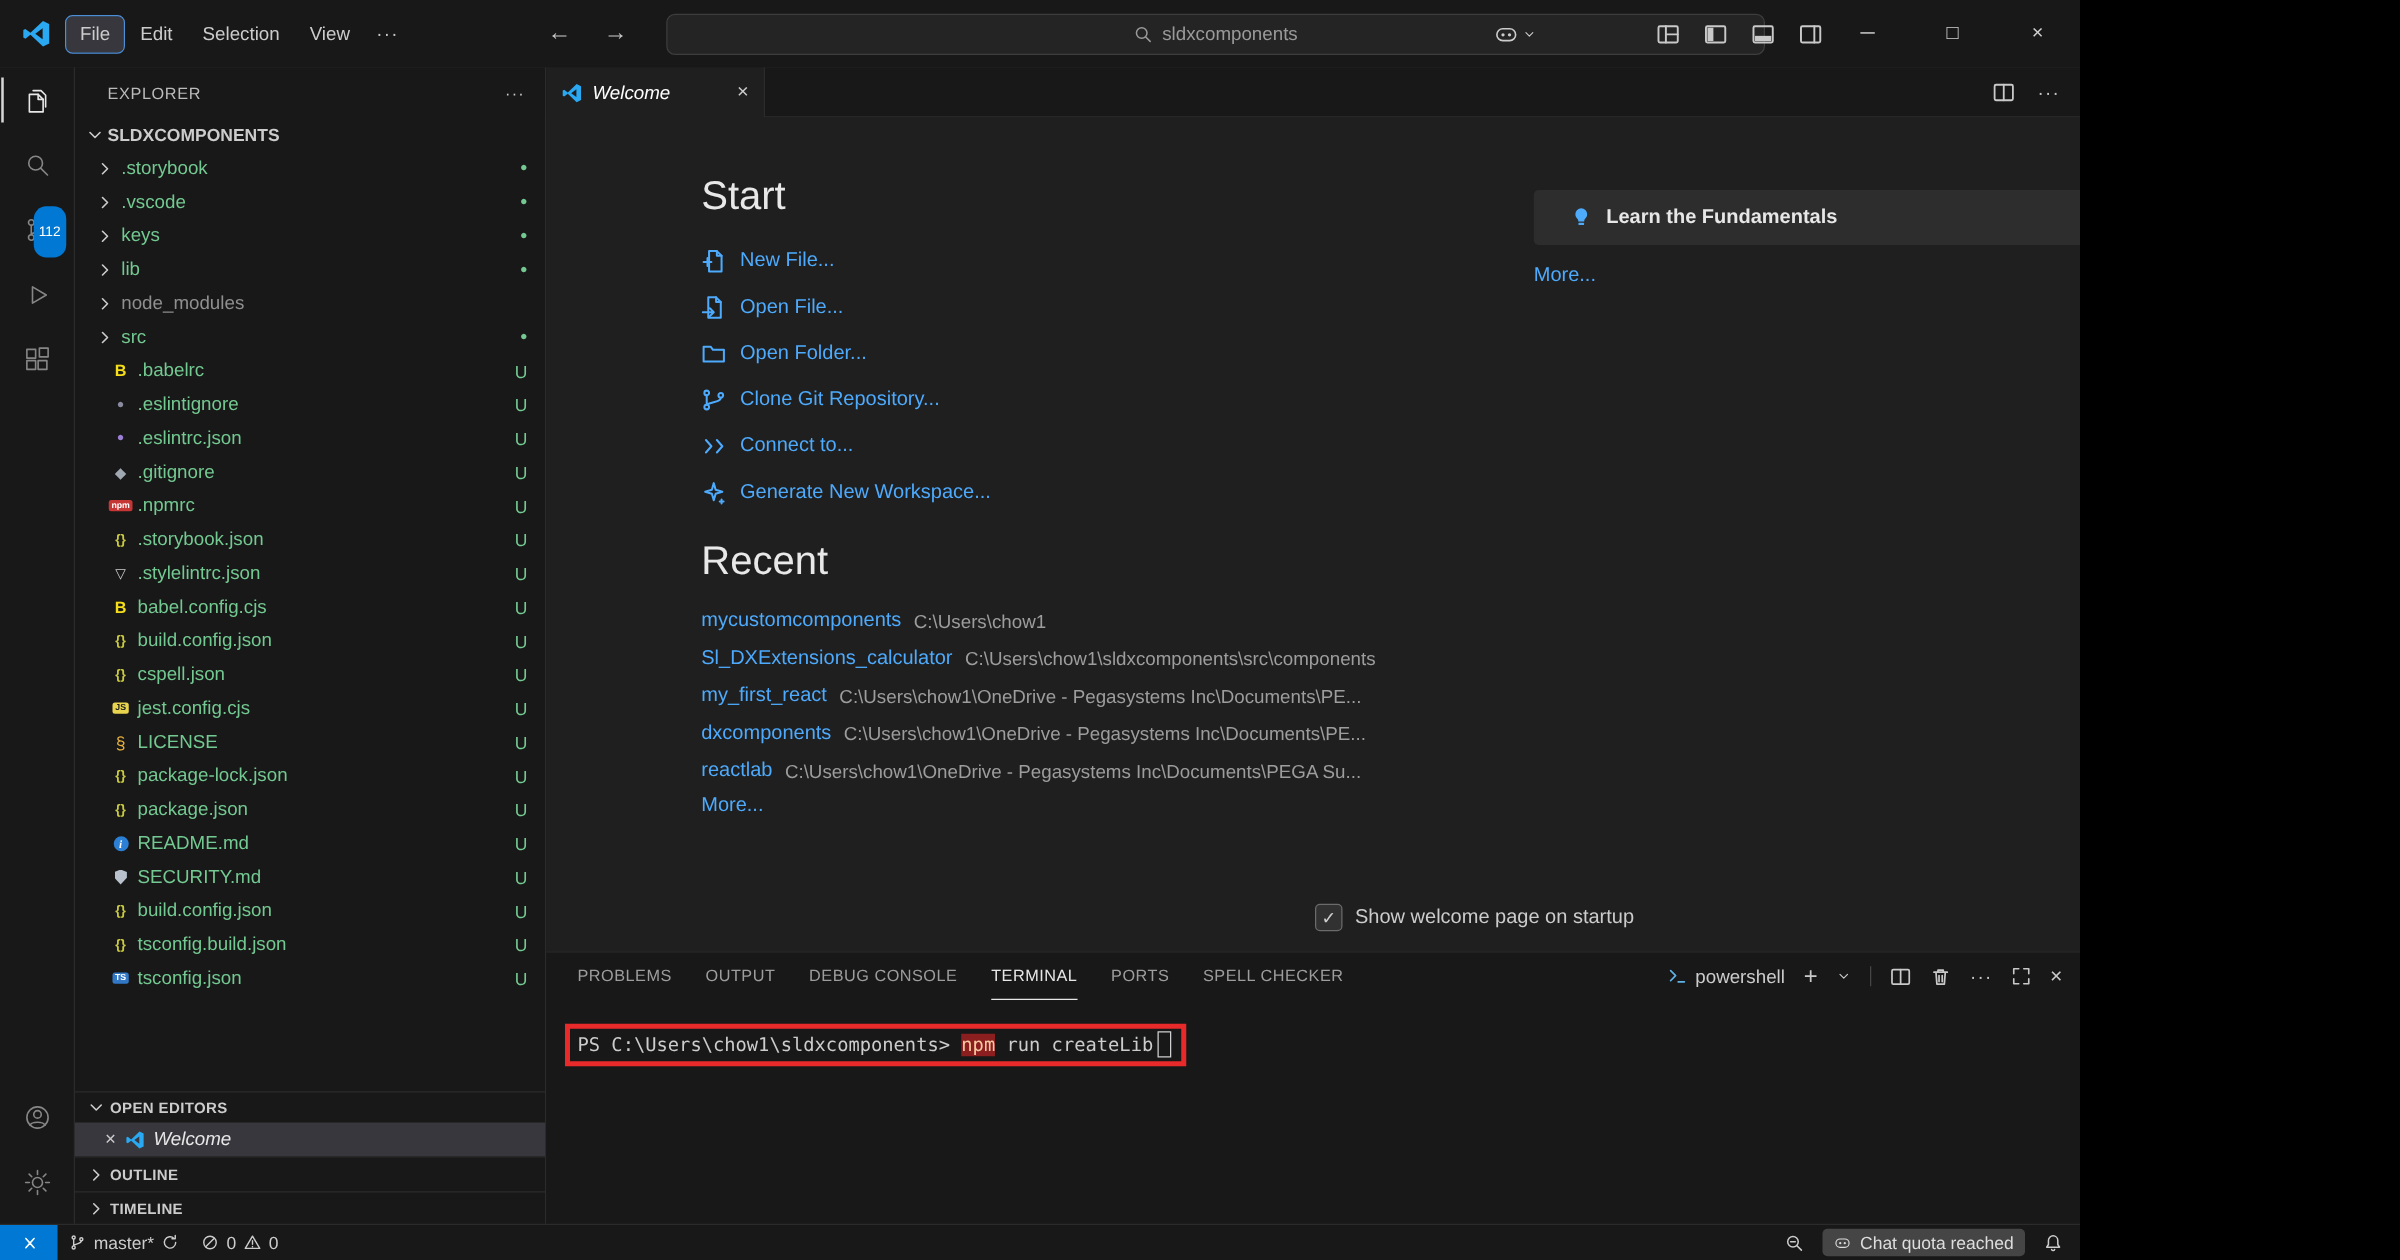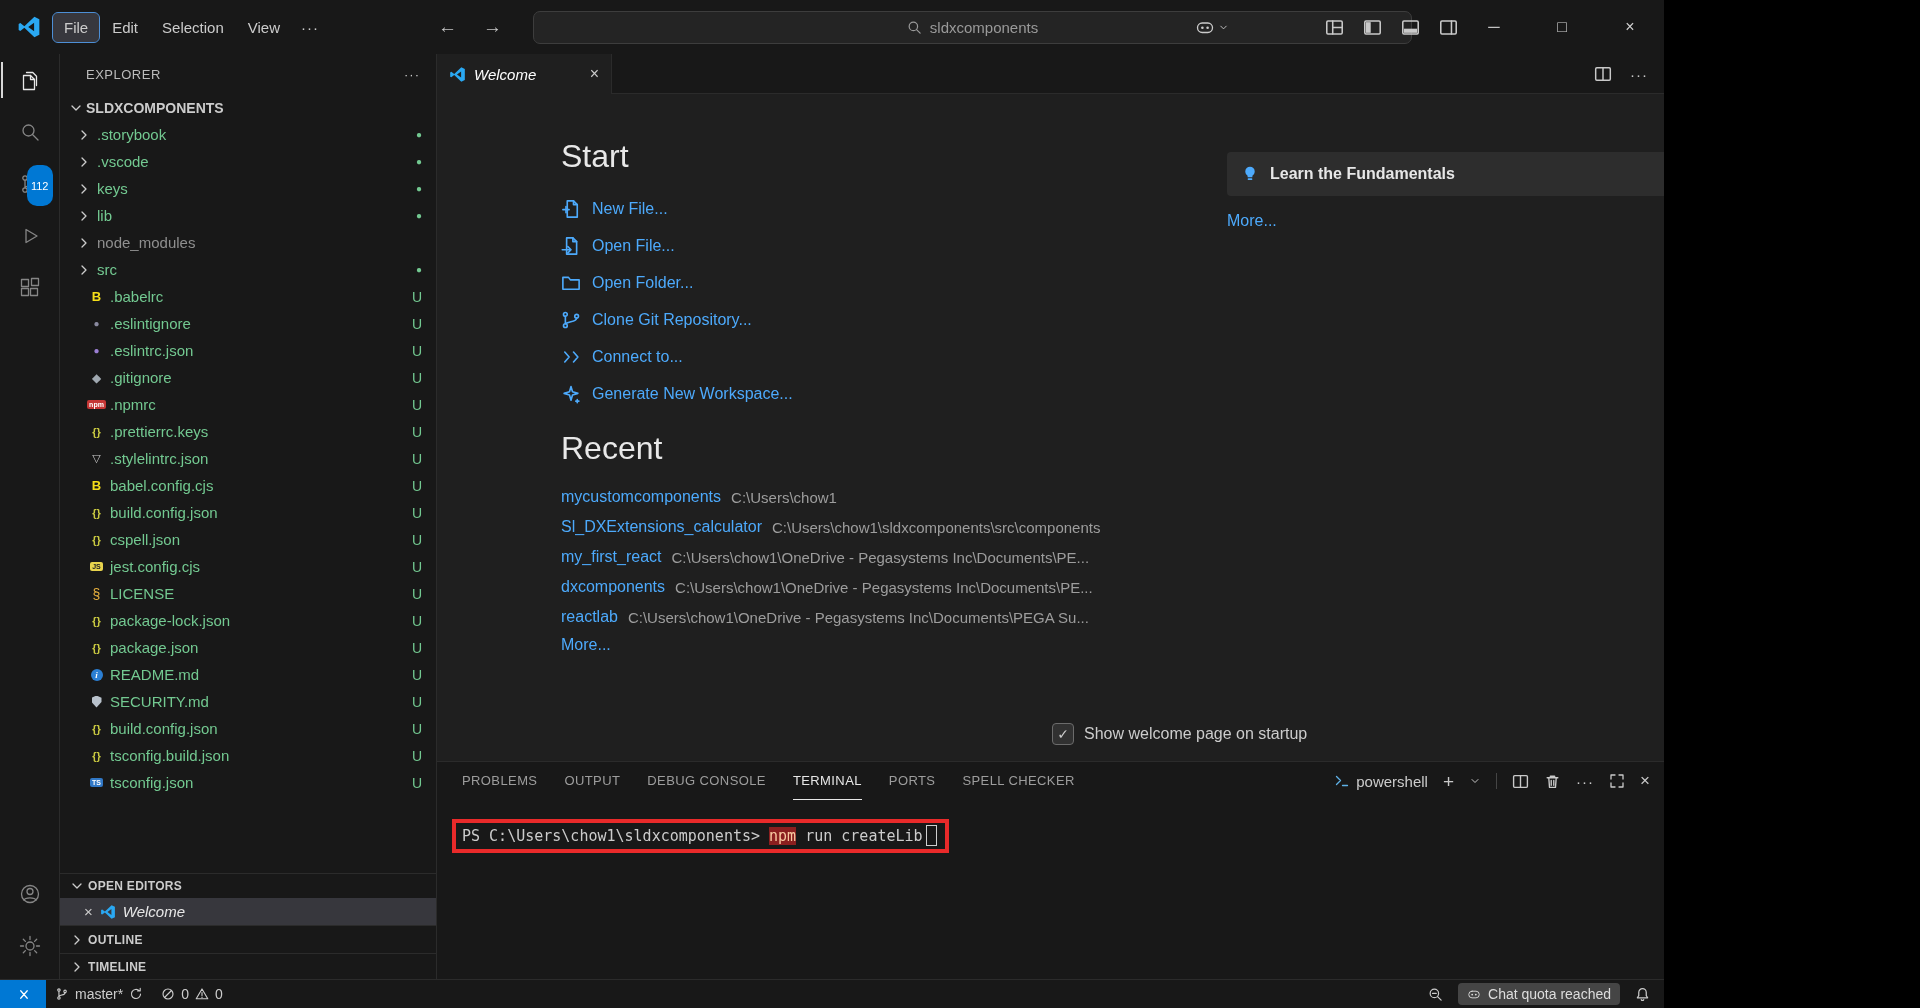--- a/index.html
+++ b/index.html
@@ -98,21 +98,21 @@
   .si[data-icon="open-folder"] g[data-g="open-folder"]{display:inline}
   .si[data-icon="git-clone"] g[data-g="git-clone"]{display:inline}
   .si[data-icon="connect"] g[data-g="connect"]{display:inline}
   .si[data-icon="workspace"] g[data-g="workspace"]{display:inline}
   .w-recent{margin-top:16px}
   .recent-row{display:flex;align-items:center;gap:10px;height:30px}
   .recent-name{color:var(--link,#4daafc);font-size:16px;white-space:nowrap;cursor:pointer}
   .recent-path{color:#9d9d9d;font-size:15px;white-space:nowrap}
   .more-link{color:var(--link,#4daafc);font-size:16px;margin-top:4px;display:inline-block;cursor:pointer}
   .w-right{position:absolute;left:790px;top:42px;width:556px}
-  .walk-card{margin-top:16px;height:44px;background:#2d2d2d;border-radius:4px;display:flex;align-items:center;gap:11px;padding:0 14px;cursor:pointer}
+  .walk-card{margin-top:16px;height:44px;background:#2d2d2d;border-radius:4px;display:flex;align-items:center;gap:11px;padding:0 29px;cursor:pointer}
   .walk-title{font-size:16px;font-weight:700;color:#e7e7e7}
   .w-checkbox{position:absolute;left:615px;top:629px;display:flex;align-items:center;gap:10px}
   .cbox{width:20px;height:20px;border:1px solid #6b6b6b;border-radius:4px;background:#313131;
         display:flex;align-items:center;justify-content:center;color:#ccc;font-size:14px}
   .cb-label{font-size:16px;color:#ccc}
 
   
   .panel{height:218px;flex:none;background:#181818;border-top:1px solid #2b2b2b;display:flex;flex-direction:column}
   .panel-head{height:38px;flex:none;display:flex;align-items:center;padding:0 14px 0 25px}
   .ptabs{display:flex;gap:27px;height:38px}
@@ -374,21 +374,21 @@
         <div class="trow" data-kind="file">
 
           <span class="fi" data-icon="npm"></span>
           <span class="tname">.npmrc</span>
           <span class="badge">U</span>
         </div>
 
         <div class="trow" data-kind="file">
 
           <span class="fi" data-icon="json"></span>
-          <span class="tname">.prettierrc.keys</span>
+          <span class="tname">.storybook.json</span>
           <span class="badge">U</span>
         </div>
 
         <div class="trow" data-kind="file">
 
           <span class="fi" data-icon="stylelint"></span>
           <span class="tname">.stylelintrc.json</span>
           <span class="badge">U</span>
         </div>
 

